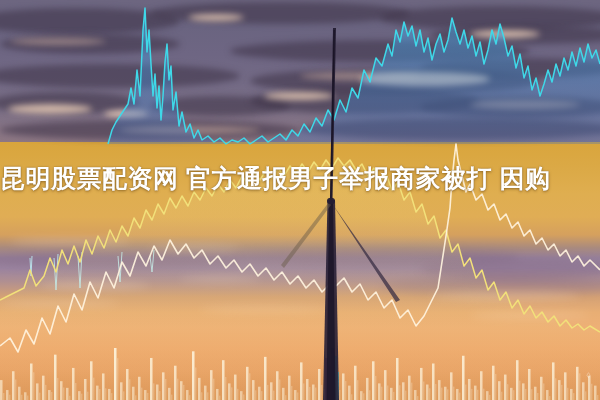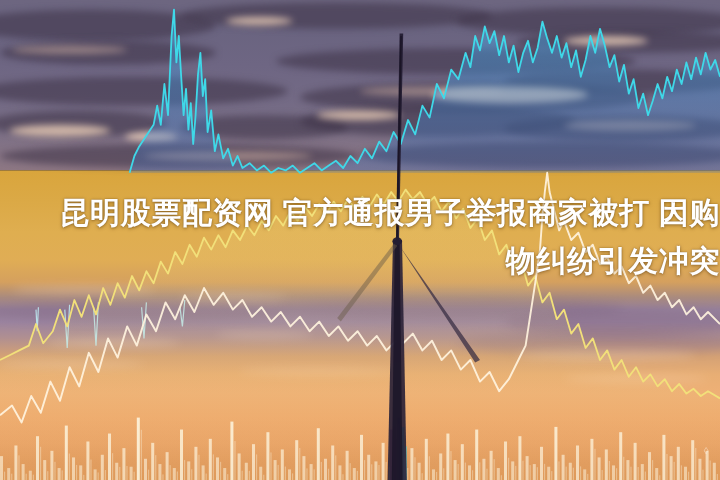--- a/index.html
+++ b/index.html
@@ -58,21 +58,21 @@
 
   
   #charts{position:absolute;inset:0;}
 
   
   #turbine{position:absolute;inset:0;pointer-events:none;}
 
   
   #headline{
     position:absolute;left:0;top:158px;width:600px;
-    text-align:right;
+    text-align:left;
     color:#ffffff;
     font-size:25px;
     font-weight:bold;
     line-height:40px;
     letter-spacing:.5px;
     text-shadow:0 1px 3px rgba(90,55,10,.55), 0 0 1px rgba(80,50,10,.6);
     white-space:pre-line;
   }
   #watermark{
     position:absolute;right:9px;bottom:20px;
@@ -453,17 +453,17 @@
 
     <g>
       <path d="M329,202 L331,205 L284,268 L281,265 Z" fill="#6a5b4a" opacity=".48"></path>
     </g>
 
     <g>
       <ellipse cx="331" cy="201" rx="4" ry="3.2" fill="#241d33" opacity=".95"></ellipse>
     </g>
   </svg>
 
-  <div id="headline"><span>昆明股票配资网 官方通报男子举报商家被打 因购</span><br><span>物纠纷引发冲突</span></div>
+  <div id="headline"><span>昆明股票配资网 官方通报男子举报商家被打 因购</span><br></div>
 
   <div id="watermark">◊</div>
 
 </div>
 
 </body></html>

